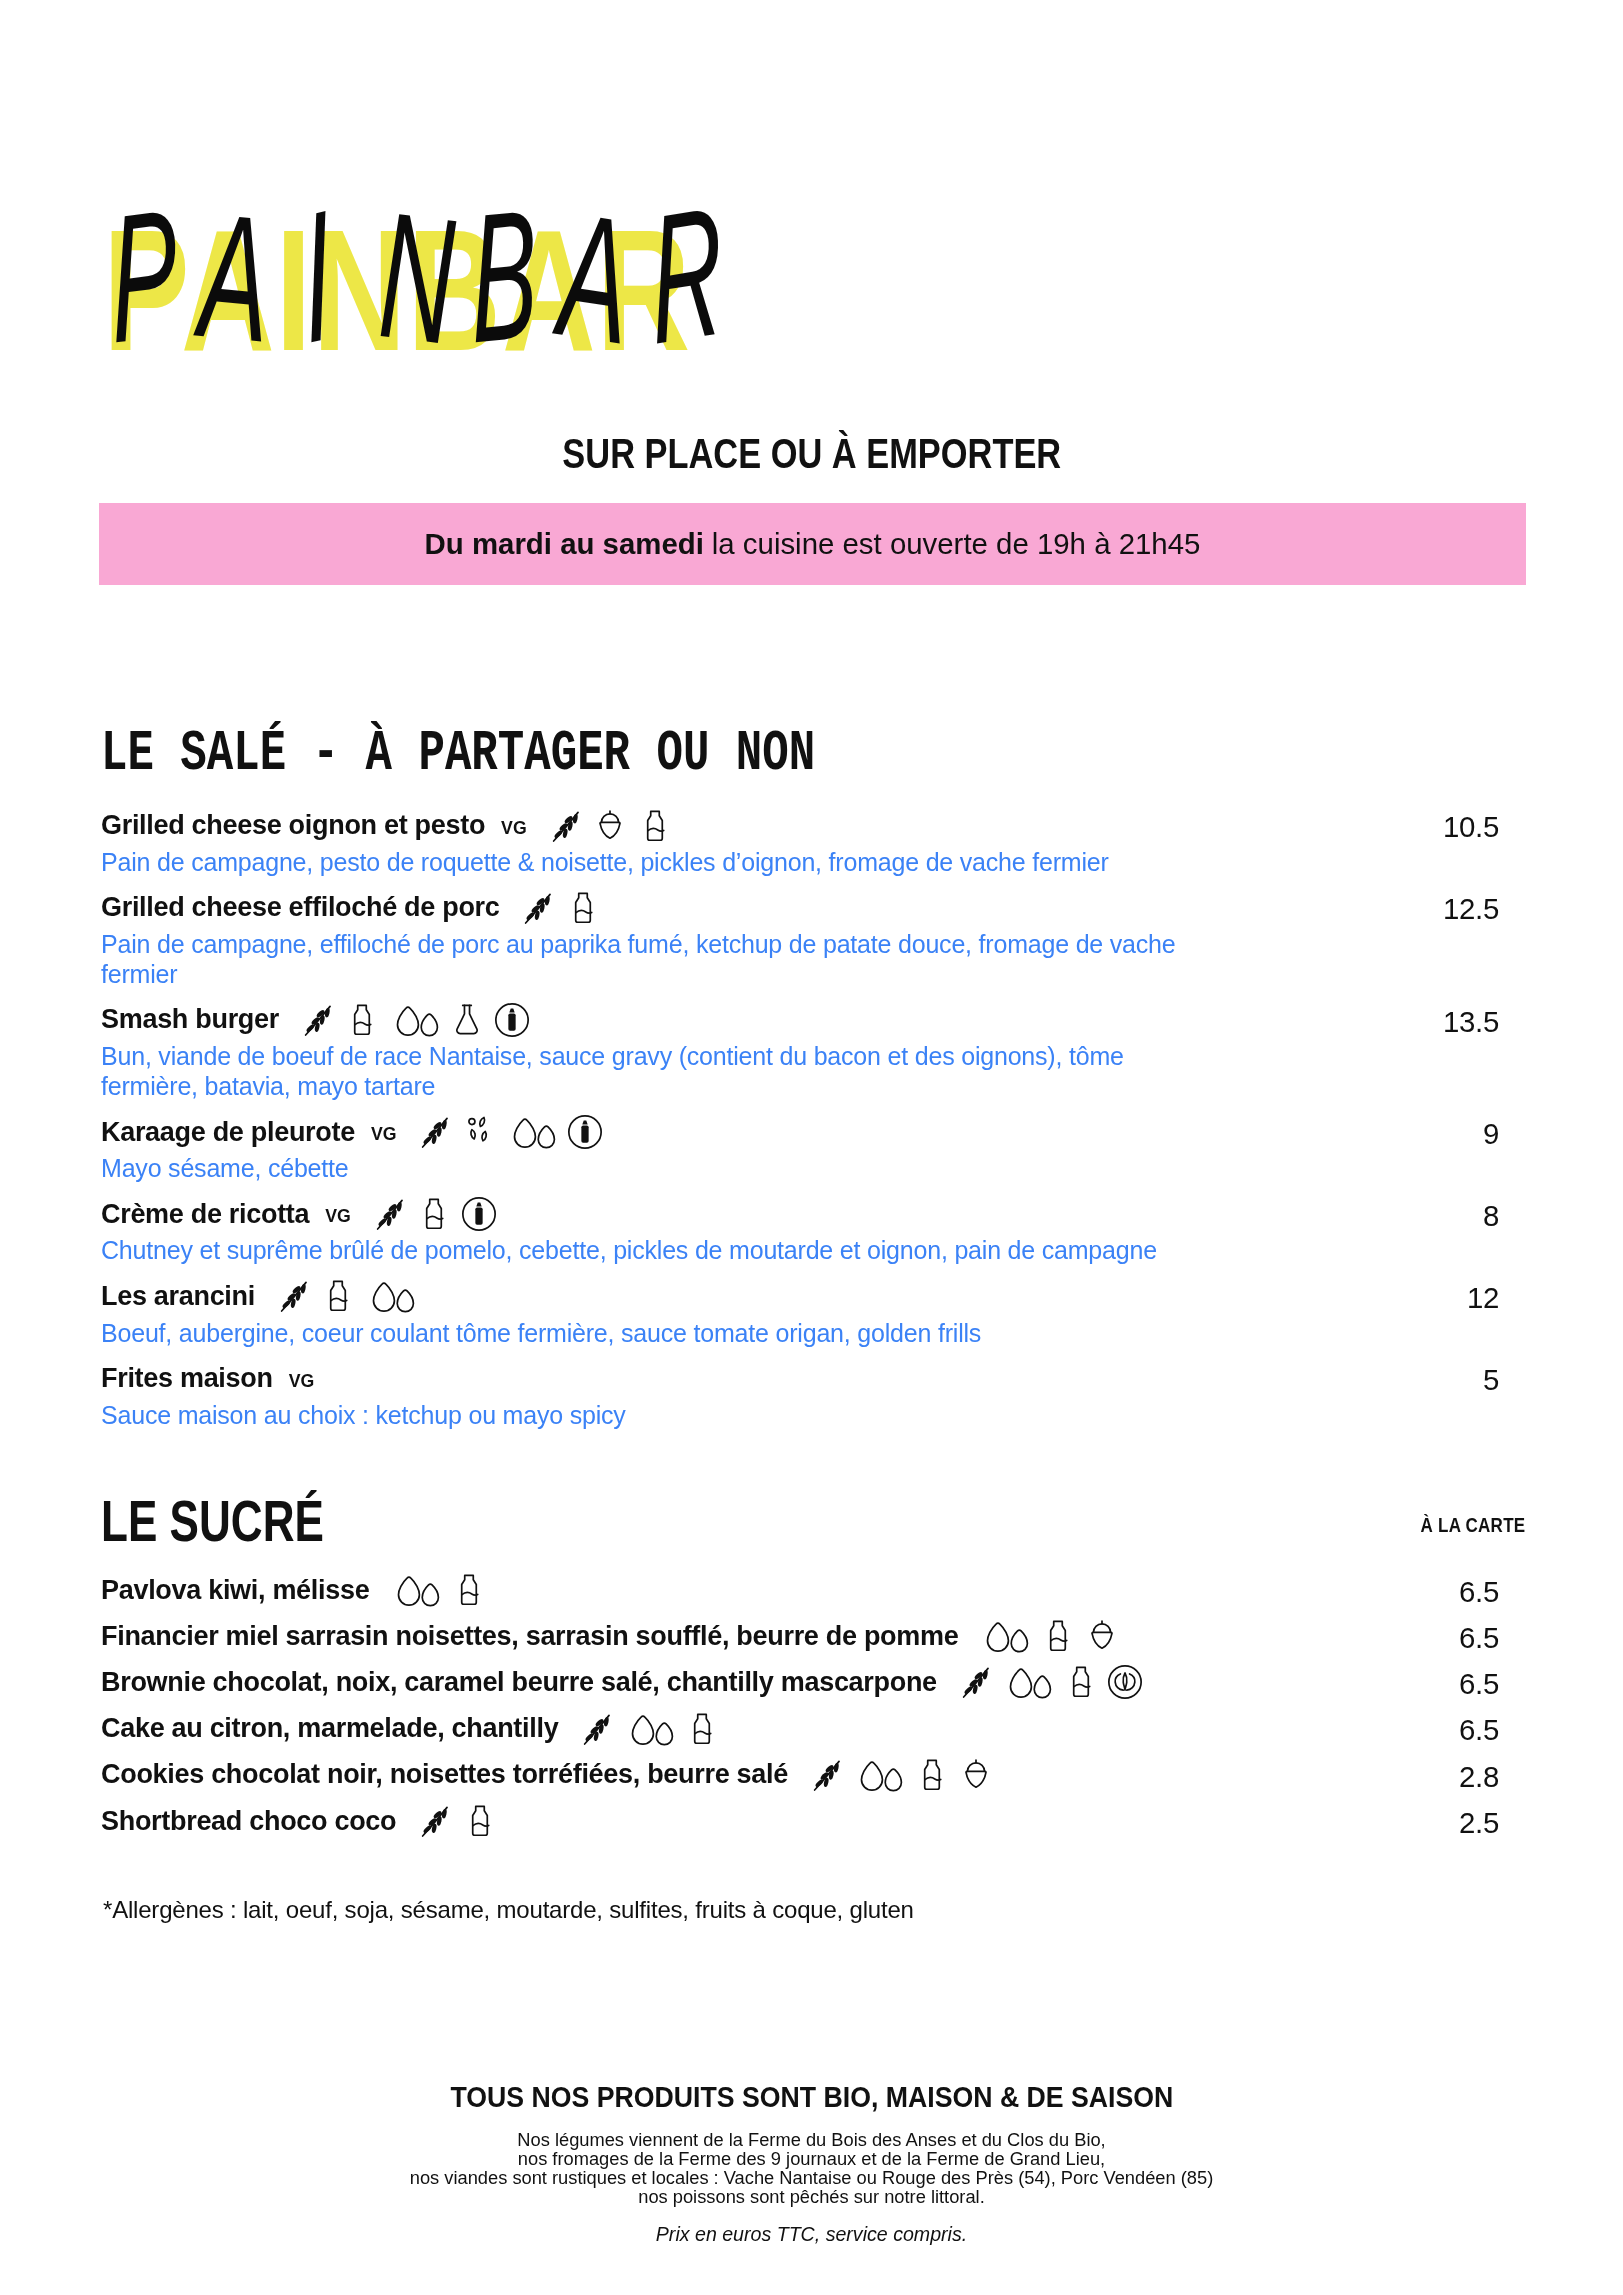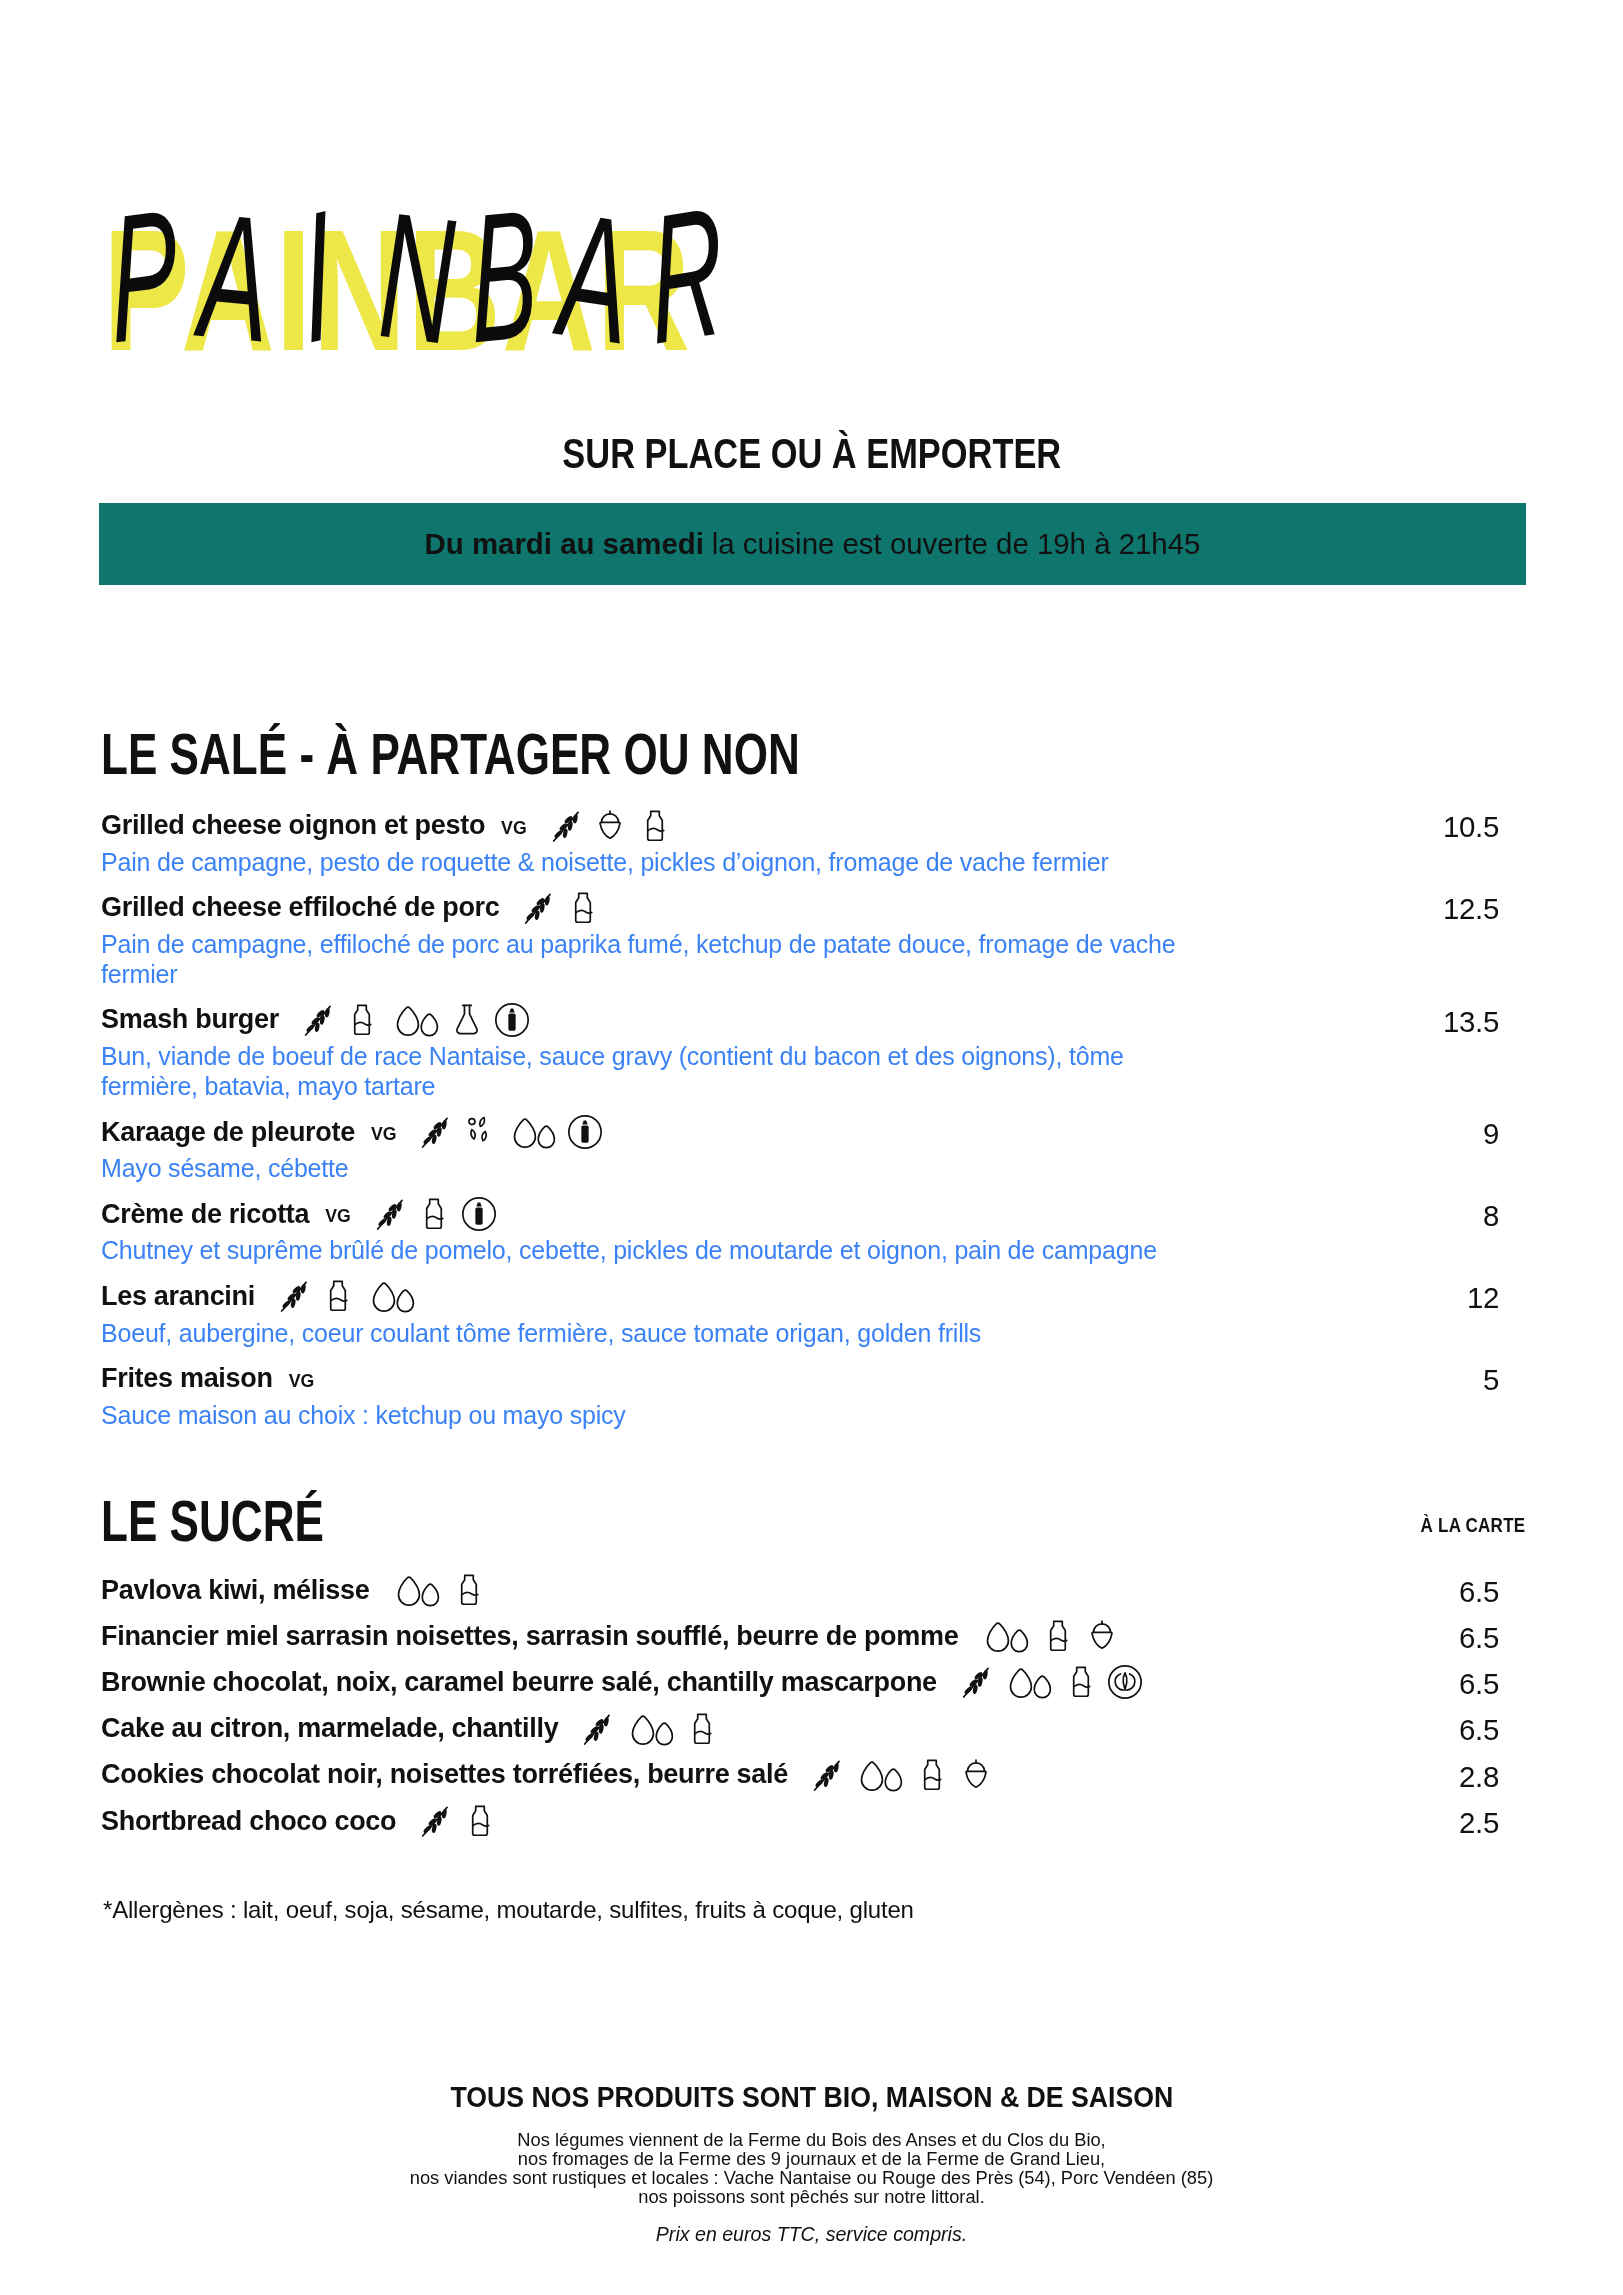--- a/index.html
+++ b/index.html
@@ -26,31 +26,31 @@
   .lb5{transform:scale(.60,1.04) rotate(5deg);}
   .lb6{transform:scale(.58,1.07) rotate(-5deg);}
   
   .resto{position:absolute;left:1305px;top:217px;}
   .resto-title{font-size:65px;font-weight:700;line-height:1;transform:scaleX(.94);transform-origin:left;}
   .resto-sub{font-size:37px;font-weight:400;margin-top:7.9px;letter-spacing:0.7px;}
   
   .subtitle{position:absolute;top:429px;left:0;width:100%;text-align:center;font-size:43px;font-weight:700;}
   .subtitle span{display:inline-block;transform:scaleX(.80);transform-origin:center;white-space:nowrap;}
   .banner{
-    position:absolute;left:99px;top:503px;width:1427px;height:82px;background:#0f766e;
+    position:absolute;left:99px;top:503px;width:1427px;height:82px;background:#f9a8d4;
     display:flex;align-items:center;justify-content:center;font-size:29.4px;gap:0;
   }
   .banner b{font-weight:700;margin-right:7.9px;}
   
   .section{position:absolute;left:101px;width:1424px;}
   .sec-sale{top:725px;}
   .sec-sucre{top:1492px;}
   .sec-title{font-size:58px;font-weight:700;line-height:58px;}
   .sec-title span{display:inline-block;transform:scaleX(.76);transform-origin:left;white-space:nowrap;}
-  .sec-sale .sec-title{margin-bottom:22px;}
+  .sec-sale .sec-title{margin-bottom:22px;font-family:Liberation Mono, monospace;}
   .sec-sucre .sec-title{margin-bottom:19.6px;}
   .alacarte{
     position:absolute;right:0;top:22px;font-size:20px;font-weight:700;
     transform:scaleX(.85);transform-origin:right;letter-spacing:0.3px;
   }
   
   .mi{position:relative;margin-bottom:10.5px;padding-right:144px;}
   .mi-line{display:flex;align-items:center;gap:16px;min-height:41px;}
   .mi-name{font-size:27px;font-weight:700;letter-spacing:-0.3px;}
   .vg{font-size:17.7px;font-weight:700;align-self:center;margin-top:5.2px;}

